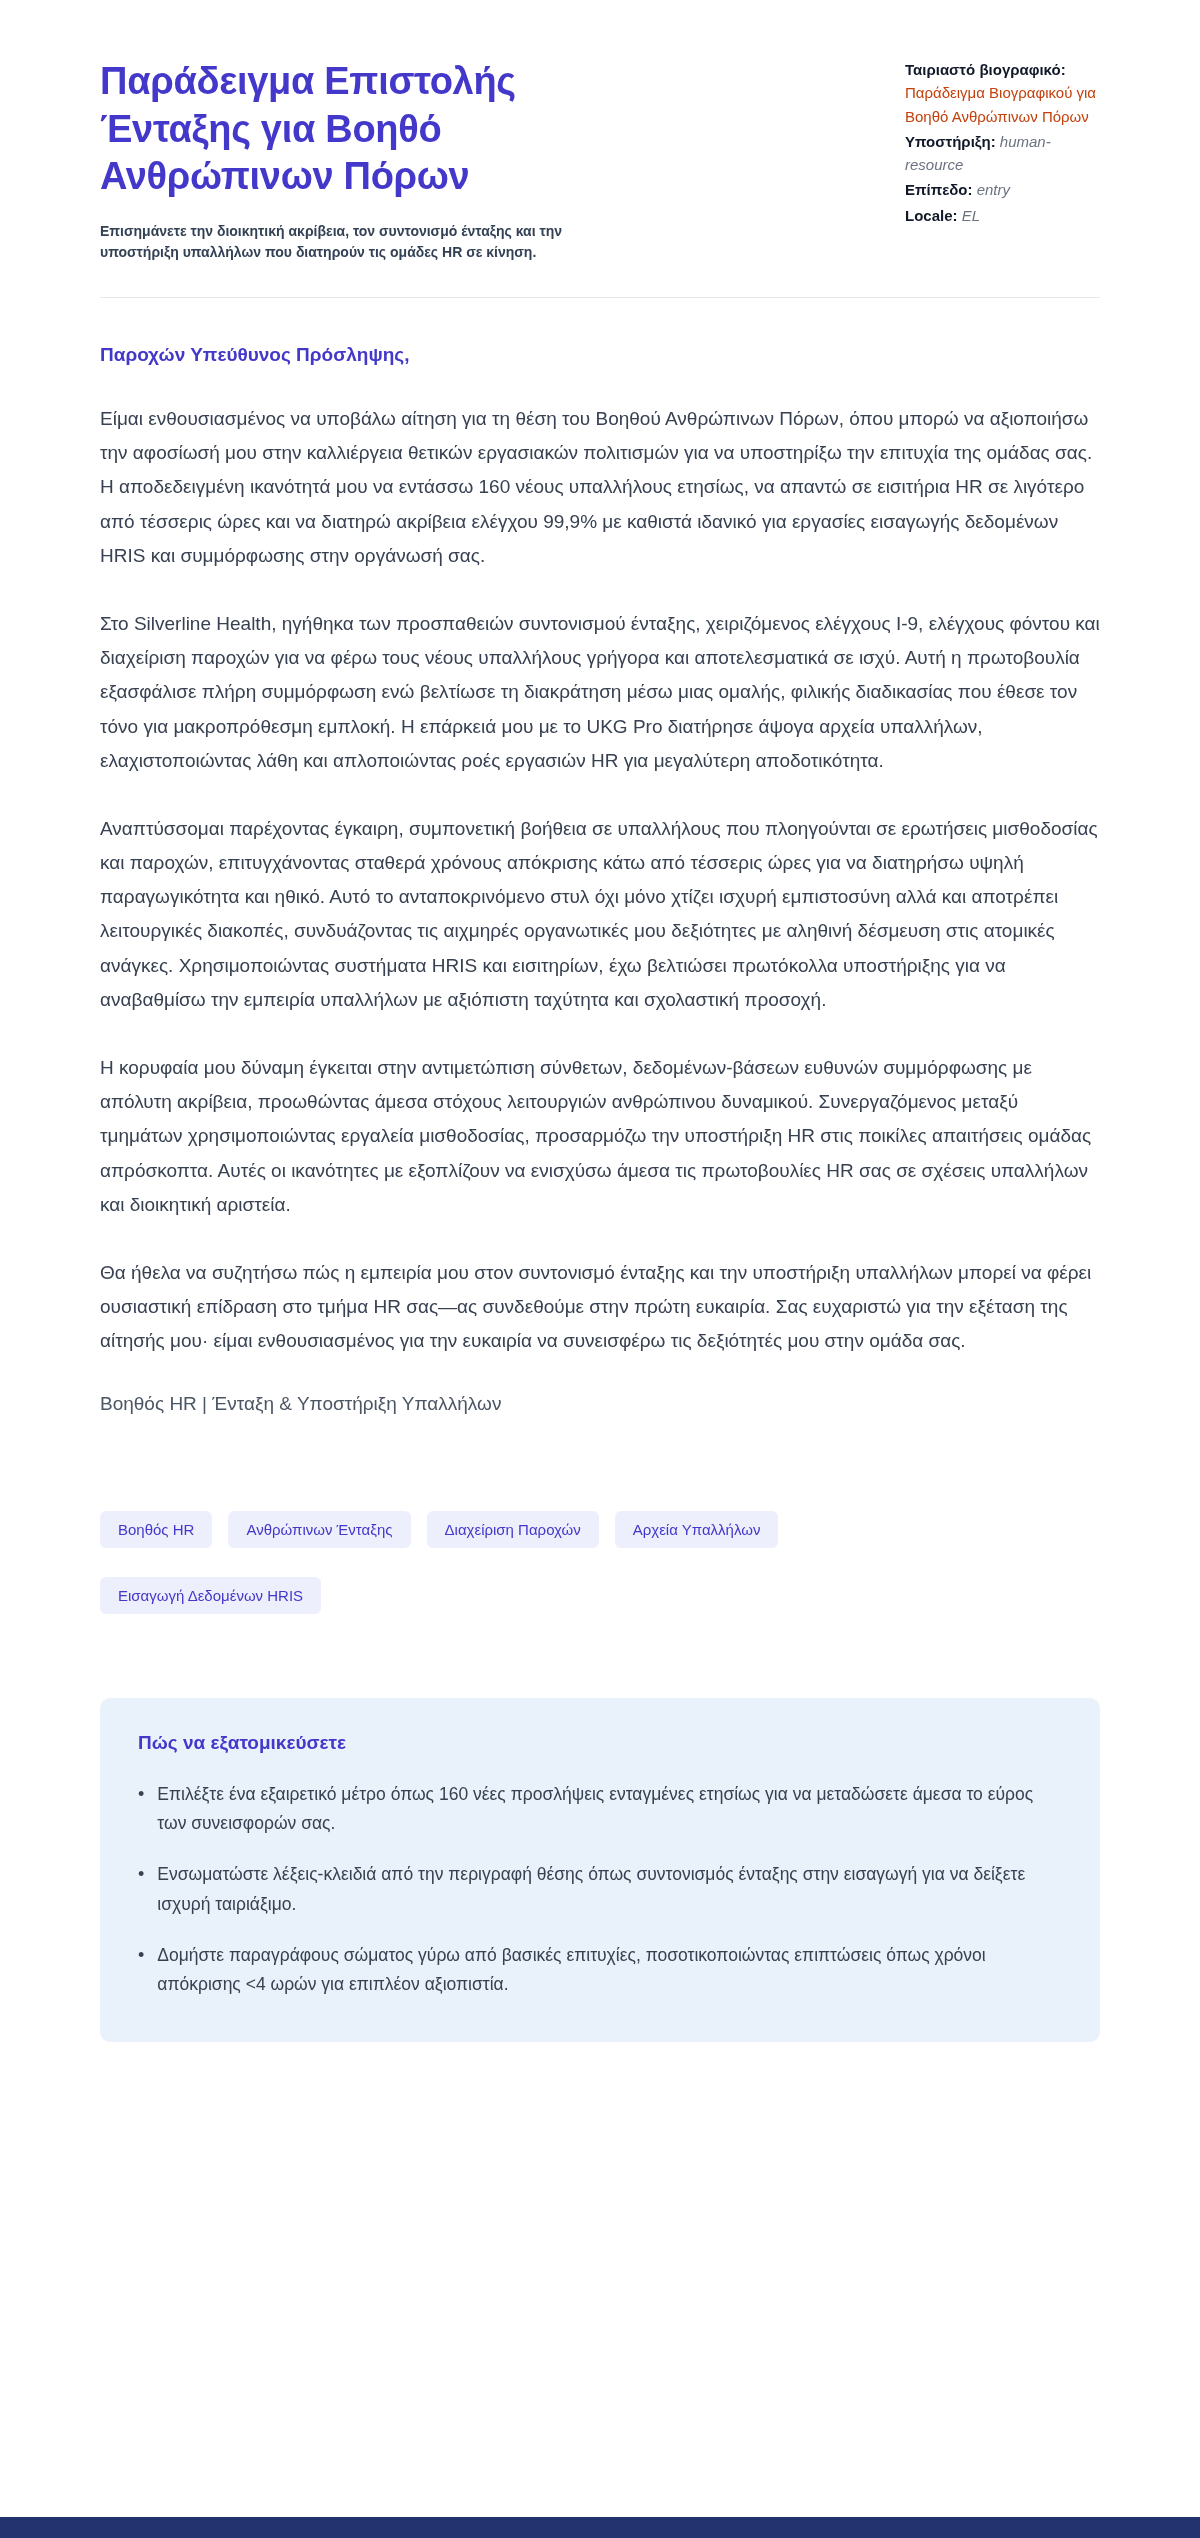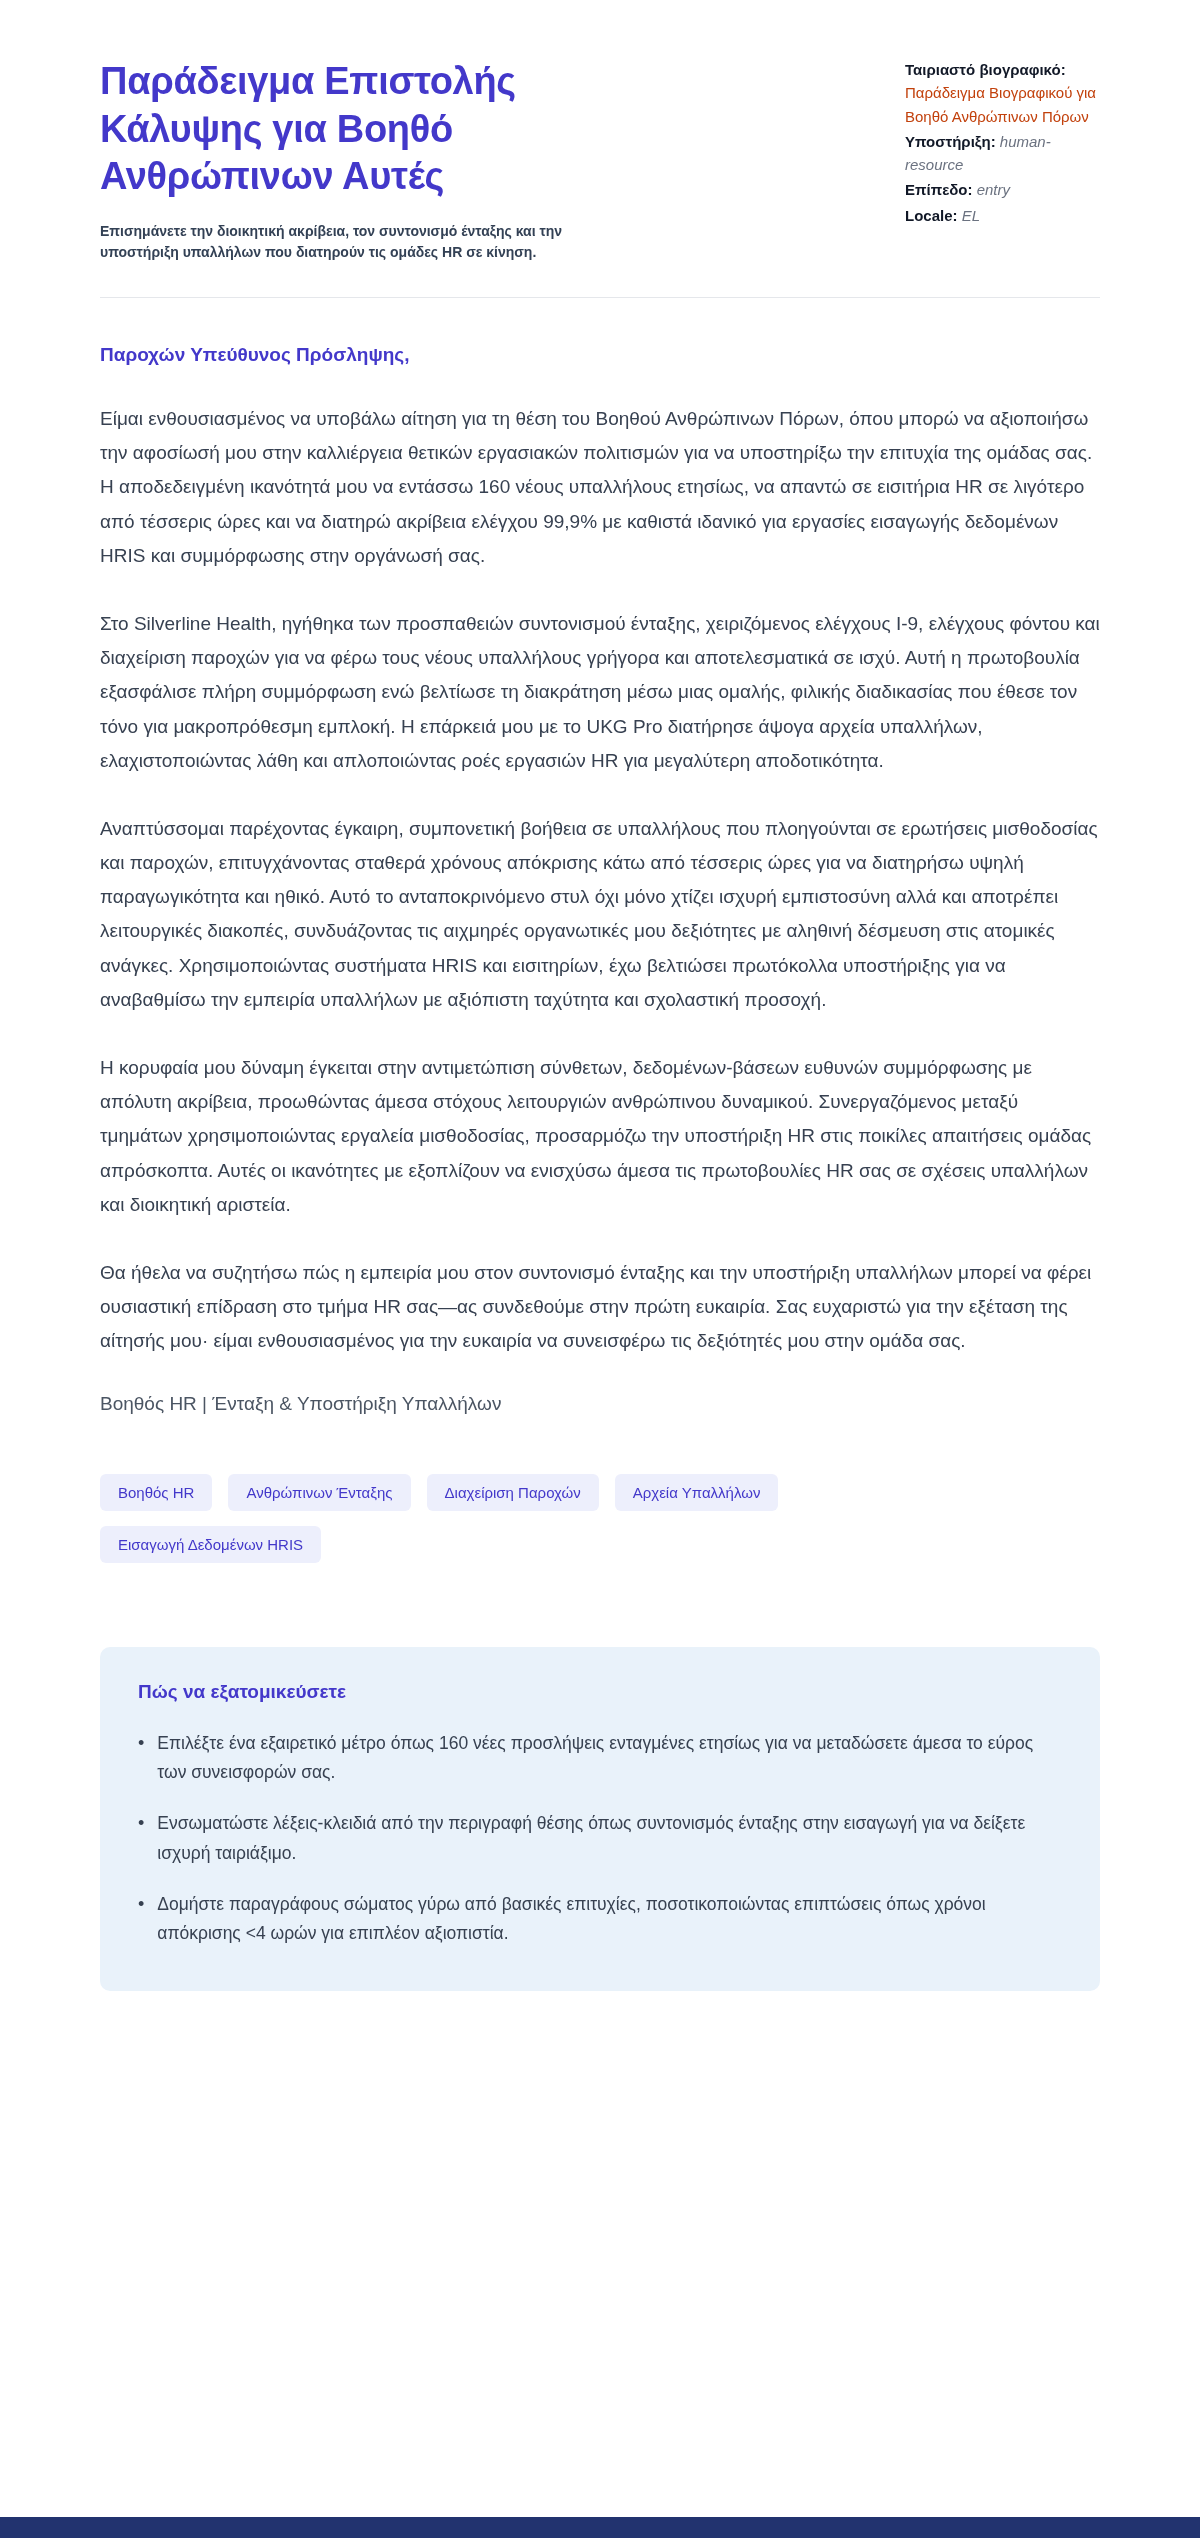--- a/index.html
+++ b/index.html
@@ -26,21 +26,21 @@
   .meta-value { color:#6b7280;font-style:italic; }
 
   
   .letter { margin-top:46px; }
   .greeting { font-size:19px; font-weight:700; color:#4338ca; margin-bottom:36px; }
   .para { font-size:19px; line-height:1.8; color:#374151; margin-bottom:34px; max-width:1000px; }
   .sig-name { margin-top:64px; font-size:19px; font-weight:700; color:#1f2937; }
   .sig-title { margin-top:16px; font-size:19px; color:#4b5563; }
 
   
-  .tags { margin-top:59px; display:flex; flex-wrap:wrap; gap:15px 16px; max-width:840px; }
+  .tags { margin-top:96px; display:flex; flex-wrap:wrap; gap:29px 16px; max-width:840px; }
   .tag { background:#edeffc; color:#4338ca; font-size:15px; line-height:1;
          padding:11px 18px; border-radius:6px; white-space:nowrap; cursor:pointer; }
 
   
   .tips { margin-top:84px; background:#e9f2fa; border-radius:10px; padding:34px 38px 38px; }
   .tips-heading { font-size:19px; font-weight:700; color:#4338ca; margin-bottom:26px; }
   .tips-list { list-style:none; }
   .tip { display:flex; gap:13px; margin-bottom:22px; max-width:930px;
          font-size:17.5px; line-height:1.68; color:#374151; }
   .tip:last-child { margin-bottom:4px; }
@@ -49,21 +49,21 @@
   
   .footer-bar { position:absolute; bottom:0; left:0; width:100%; height:21px; background:#22336f; }
 </style>
 </head>
 <body>
 
 <div class="page">
 
   <header class="header">
     <div class="header-left">
-      <h1 class="title">Παράδειγμα Επιστολής Κάλυψης για Βοηθό Ανθρώπινων Αυτές</h1>
+      <h1 class="title">Παράδειγμα Επιστολής Ένταξης για Βοηθό Ανθρώπινων Πόρων</h1>
       <p class="subtitle">Επισημάνετε την διοικητική ακρίβεια, τον συντονισμό ένταξης και την υποστήριξη υπαλλήλων που διατηρούν τις ομάδες HR σε κίνηση.</p>
     </div>
 
     <aside class="meta">
       <div class="meta-label">Ταιριαστό βιογραφικό:</div>
       <a class="meta-link">Παράδειγμα Βιογραφικού για Βοηθό Ανθρώπινων Πόρων</a>
       <div class="meta-row">
         <span class="meta-label">Υποστήριξη:</span>
         <span class="meta-value">human-resource</span>
       </div>

